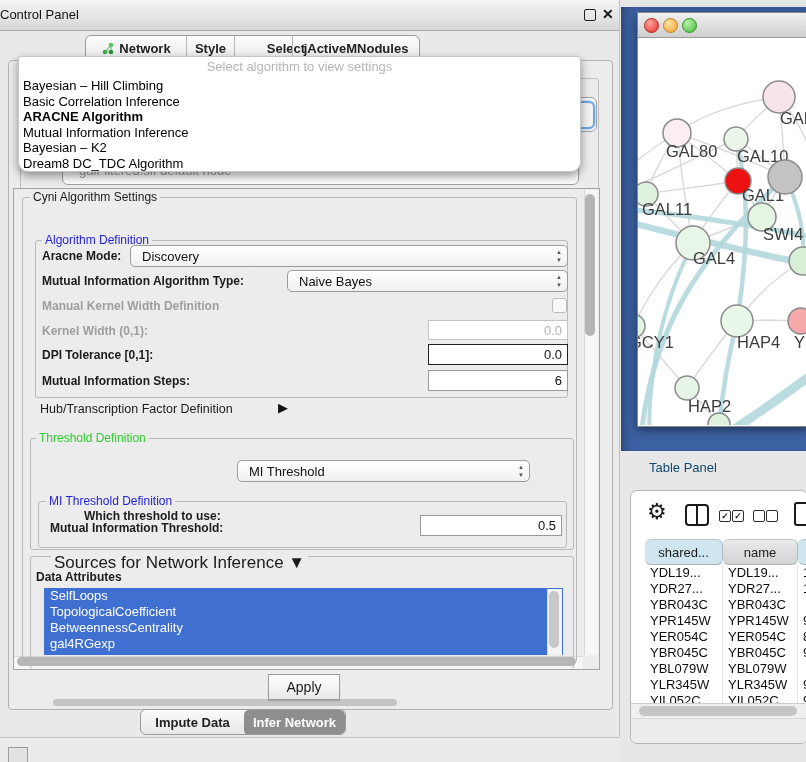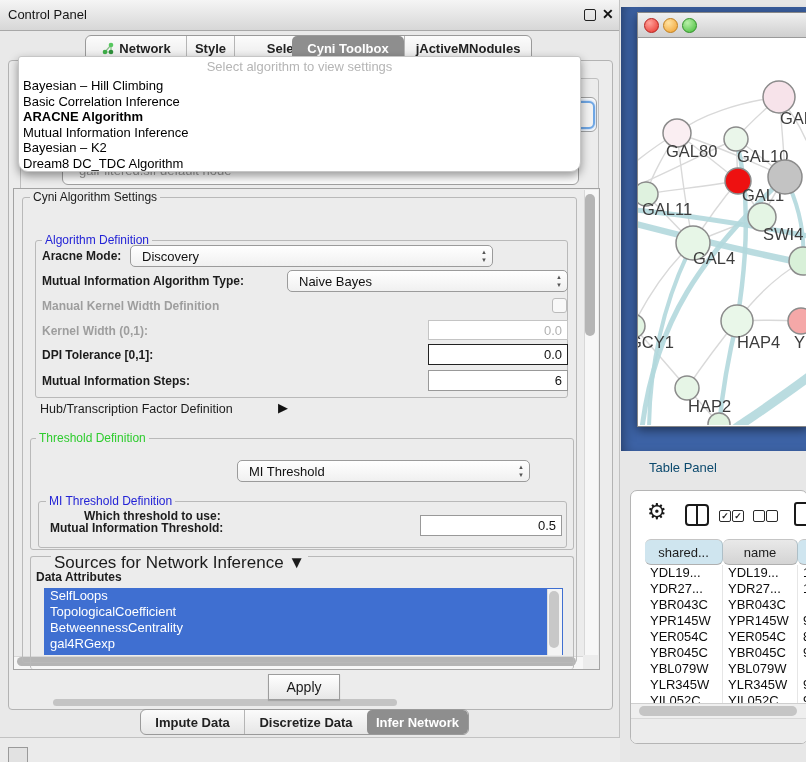--- a/index.html
+++ b/index.html
@@ -6,21 +6,21 @@
   body{width:806px;height:762px;position:relative;overflow:hidden;
        background:#ebebeb;font-family:"Liberation Sans",sans-serif;
        -webkit-font-smoothing:antialiased;}
   .abs{position:absolute;}
 
   
   .control-panel{left:0;top:0;width:619px;height:737px;background:#e9e9e9;
     border-right:1px solid #c2c2c2;border-bottom:1px solid #c2c2c2;}
   .titlebar{left:0;top:0;width:619px;height:30px;
     background:linear-gradient(#f5f5f5,#d7d7d7);border-bottom:1px solid #a8a8a8;}
-  .titlebar .title{position:absolute;left:8px;top:7px;font-size:13px;color:#151515;}
+  .titlebar .title{position:absolute;left:0;top:7px;font-size:13px;color:#151515;}
   .float-ic{position:absolute;left:584px;top:9px;width:10px;height:10px;
     border:1.8px solid #222;border-radius:2px;}
   .close-ic{position:absolute;left:602px;top:6px;font-size:14px;font-weight:bold;color:#111;}
 
   
   .tab-bar{left:85px;top:35px;height:25px;display:flex;border:1px solid #9a9a9a;
     border-radius:6px;background:linear-gradient(#fcfcfc,#e9e9e9);overflow:hidden;}
   .tab{height:25px;display:flex;align-items:center;justify-content:center;
     font-size:13px;font-weight:bold;color:#222;box-sizing:border-box;}
   .tab + .tab{border-left:1px solid #b5b5b5;}
@@ -153,23 +153,20 @@
           </svg>
         </span>
         <span>Network</span>
       </div>
       <div class="tab" style="width: 48px;">
         <span>Style</span>
       </div>
       <div class="tab" style="width: 58px; padding-left: 45px;">
         <span>Select</span>
       </div>
-      <div class="tab sel" style="width: 112px;">
-        <span>Cyni Toolbox</span>
-      </div>
       <div class="tab" style="width: 127px;">
         <span>jActiveMNodules</span>
       </div>
     </div>
 
   <div class="abs content-panel"></div>
   <div class="abs content-hthumb"></div>
 
   <div class="abs bg-group"></div>
   <div class="abs bg-spinner">
@@ -185,21 +182,21 @@
   <div class="abs htrack"></div>
   <div class="abs hthumb"></div>
 
   <div class="abs group g-cyni"></div>
   <div class="gtitle" style="left:30px;top:190px;color:#1c1c1c;">Cyni Algorithm Settings</div>
 
   <div class="abs group g-alg"></div>
   <div class="gtitle" style="left:42px;top:233px;color:#2323d6;">Algorithm Definition</div>
 
   <div class="lbl" style="left:42px;top:249px;">Aracne Mode:</div>
-  <div class="combo" style="left:130px;top:245px;width:363px;padding-left:32px;">
+  <div class="combo" style="left:130px;top:245px;width:438px;padding-left:32px;">
     <span class="cval">Discovery</span>
     <span class="spin"><span>▲</span><br><span>▼</span></span>
   </div>
 
   <div class="lbl" style="left:42px;top:274px;">Mutual Information Algorithm Type:</div>
   <div class="combo" style="left:287px;top:270px;width:281px;">
     <span class="cval">Naive Bayes</span>
     <span class="spin"><span>▲</span><br><span>▼</span></span>
   </div>
 
@@ -244,23 +241,20 @@
     <div class="list-thumb"></div>
   </div>
 
   <div class="abs apply-btn">
       <span>Apply</span>
     </div>
 
   <div class="abs bottom-tabs">
       <div class="tab" style="width: 103px;">
         <span>Impute Data</span>
-      </div>
-      <div class="tab" style="width: 123px;">
-        <span>Discretize Data</span>
       </div>
       <div class="tab sel" style="width: 101px;">
         <span>Infer Network</span>
       </div>
     </div>
 </div>
 
 <div class="abs popup">
   <div class="prompt">Select algorithm to view settings</div>
   <div id="popup-items">

